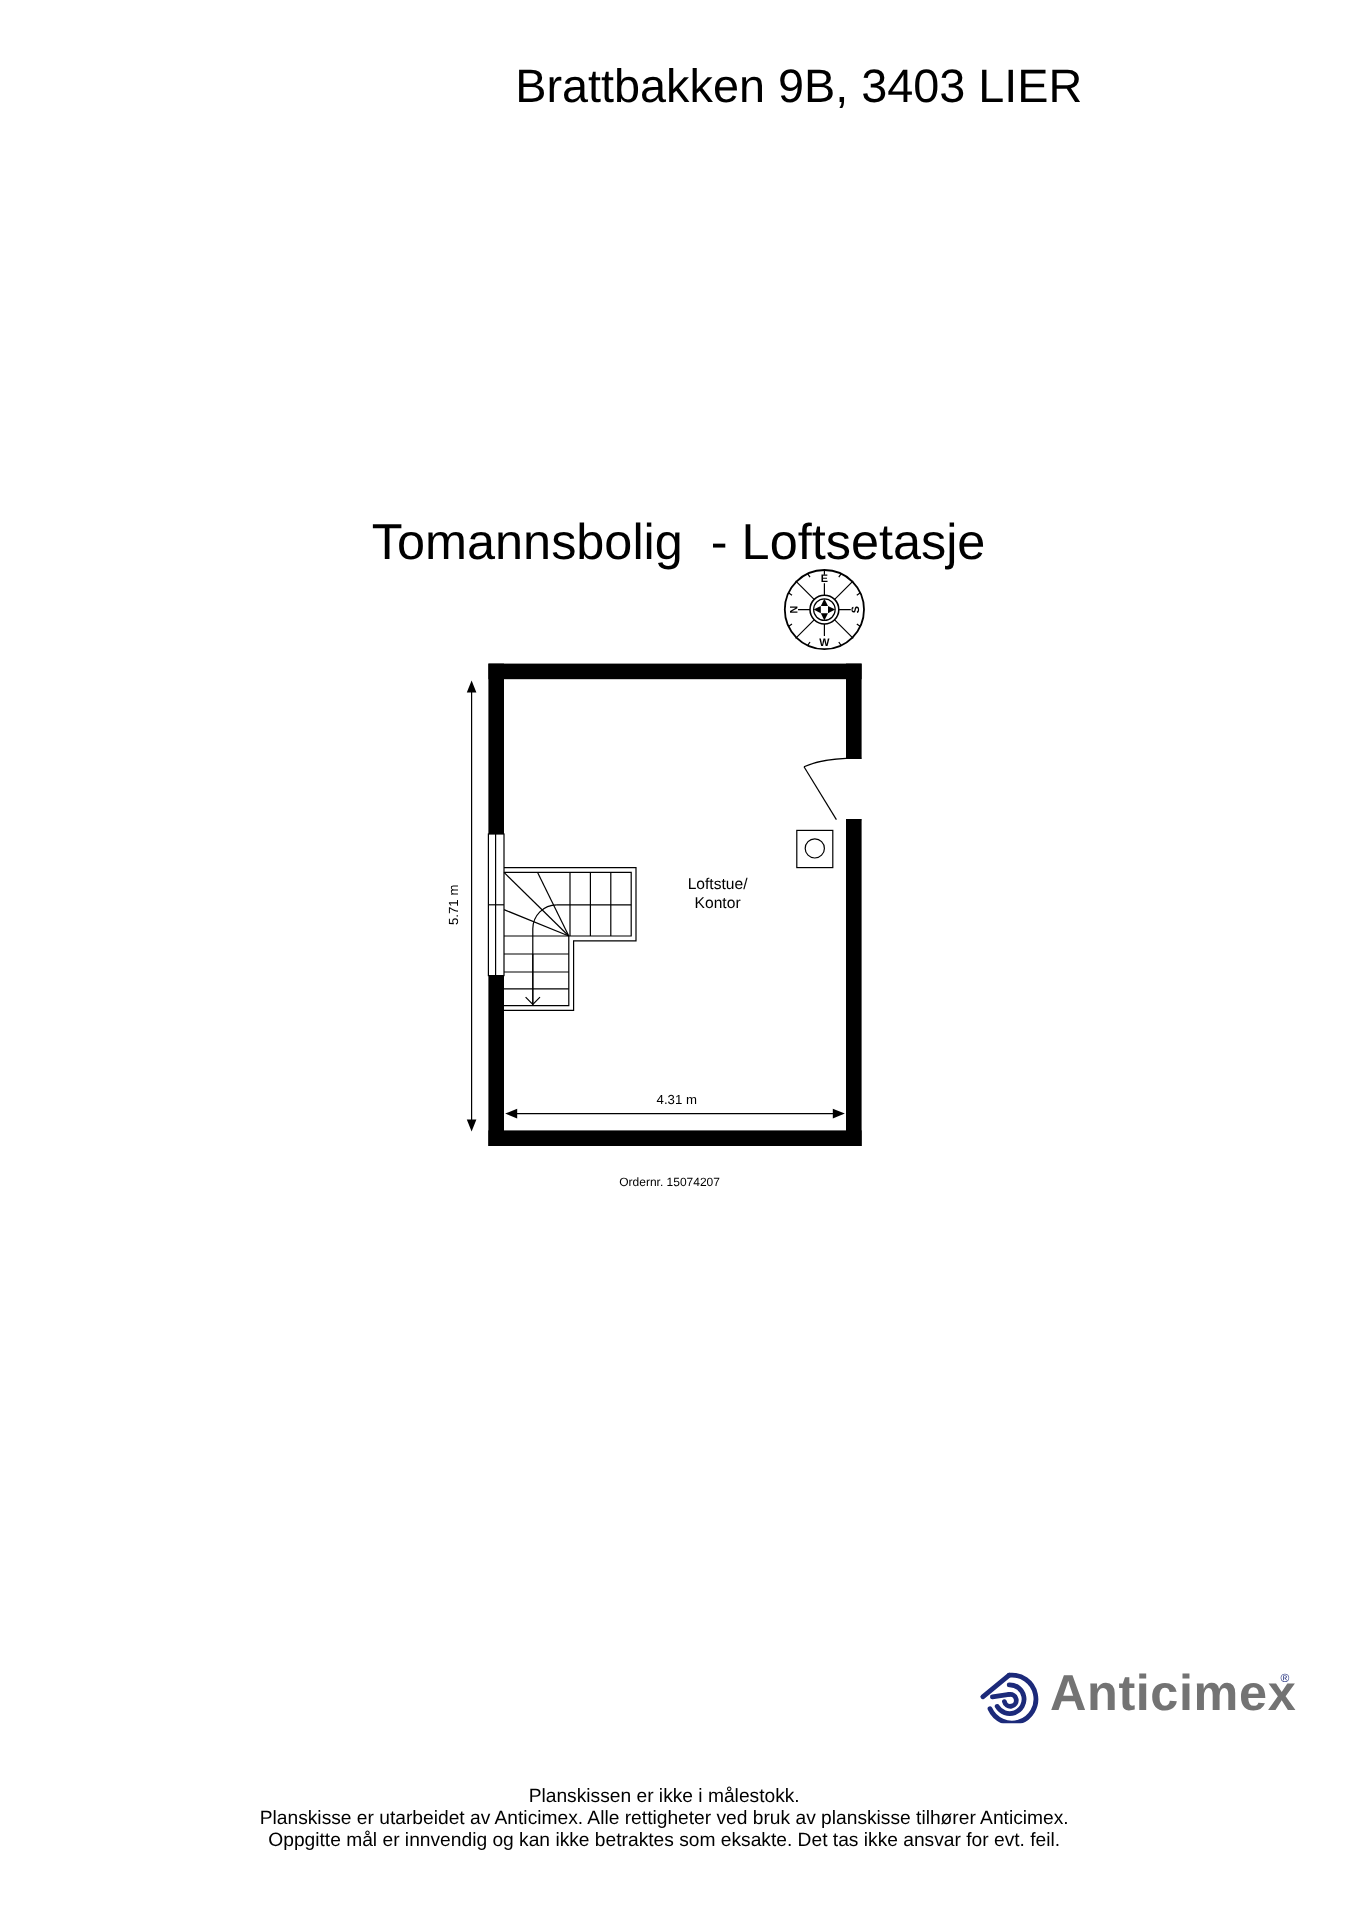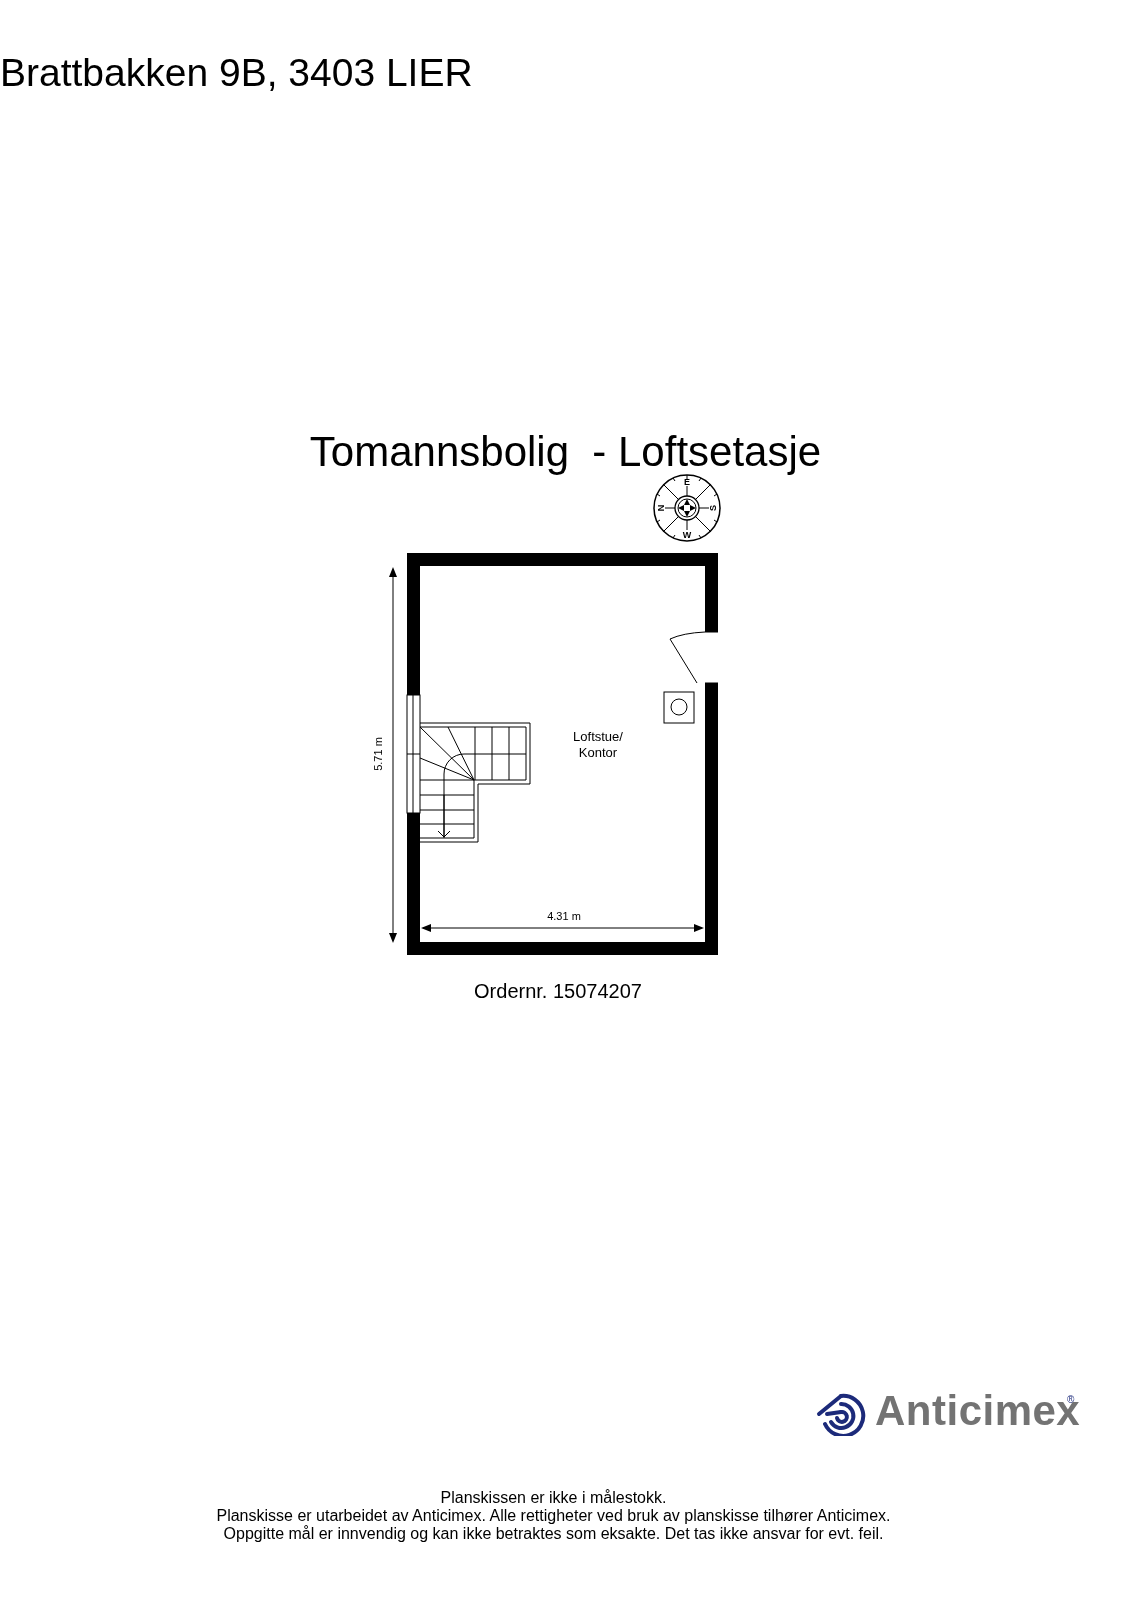--- a/index.html
+++ b/index.html
@@ -1,22 +1,22 @@
 <!DOCTYPE html>
 <html><head>
 <meta charset="utf-8">
 <style>
   html, body { margin: 0; padding: 0; background: #ffffff; }
   body { width: 1131px; height: 1600px; position: relative; overflow: hidden;
          font-family: "Liberation Sans", sans-serif; color: #000; }
   .abs { position: absolute; }
-  .title { left: 0; width: 902px; top: 50px; text-align: left; font-size: 39px; line-height: 46px; }
+  .title { left: 0; width: 902px; top: 50px; text-align: right; font-size: 39px; line-height: 46px; }
   .subtitle { left: 0; width: 1131px; top: 432px; text-align: center; font-size: 42px; line-height: 40px; }
   .subtitle span { white-space: pre; }
-  .order { left: 0; width: 1116px; top: 980px; text-align: center; font-size: 20px; }
+  .order { left: 0; width: 1116px; top: 980px; text-align: center; font-size: 10px; }
   .footer { left: 0; width: 1107px; top: 1489px; text-align: center; font-size: 16px; line-height: 18px; }
   .footer div { white-space: nowrap; }
   svg text { font-family: "Liberation Sans", sans-serif; }
   .logo { left: 815px; top: 1388px; width: 270px; height: 50px; }
   .logo-text { position: absolute; left: 60px; top: -2px; font-size: 42px; font-weight: bold;
                color: #737373; letter-spacing: 0.5px; line-height: 50px; }
   .logo-reg { position: absolute; left: 252px; top: 6px; font-size: 10px; color: #1c2a7a; }
 </style>
 </head>
 <body>

